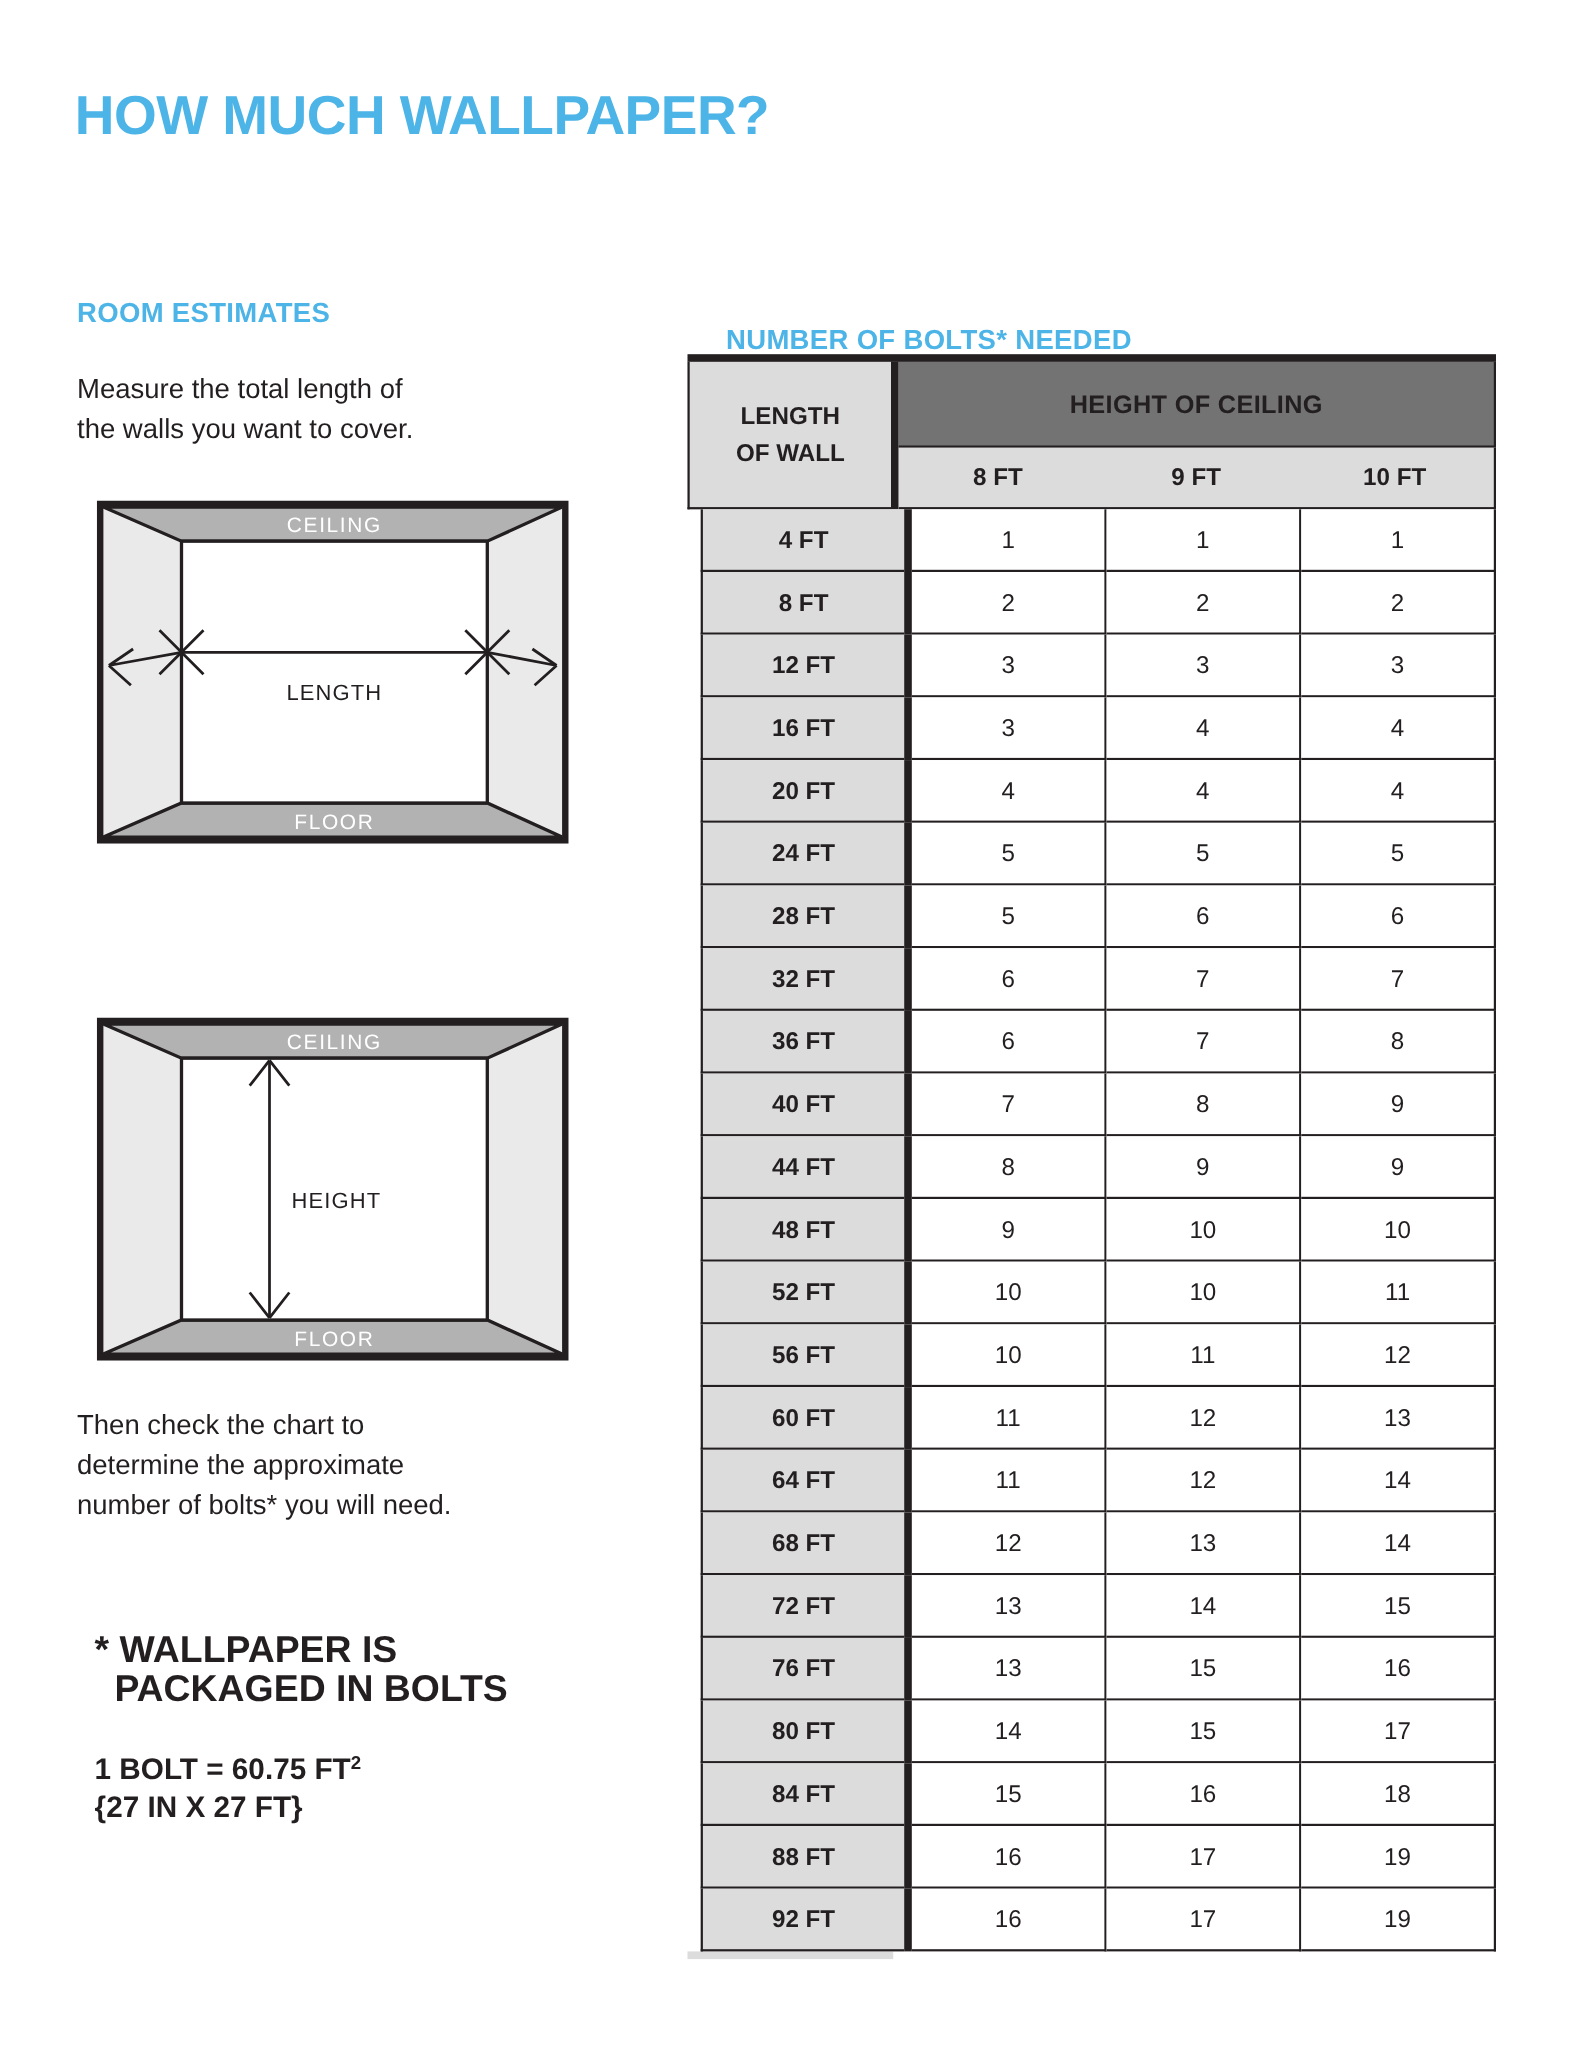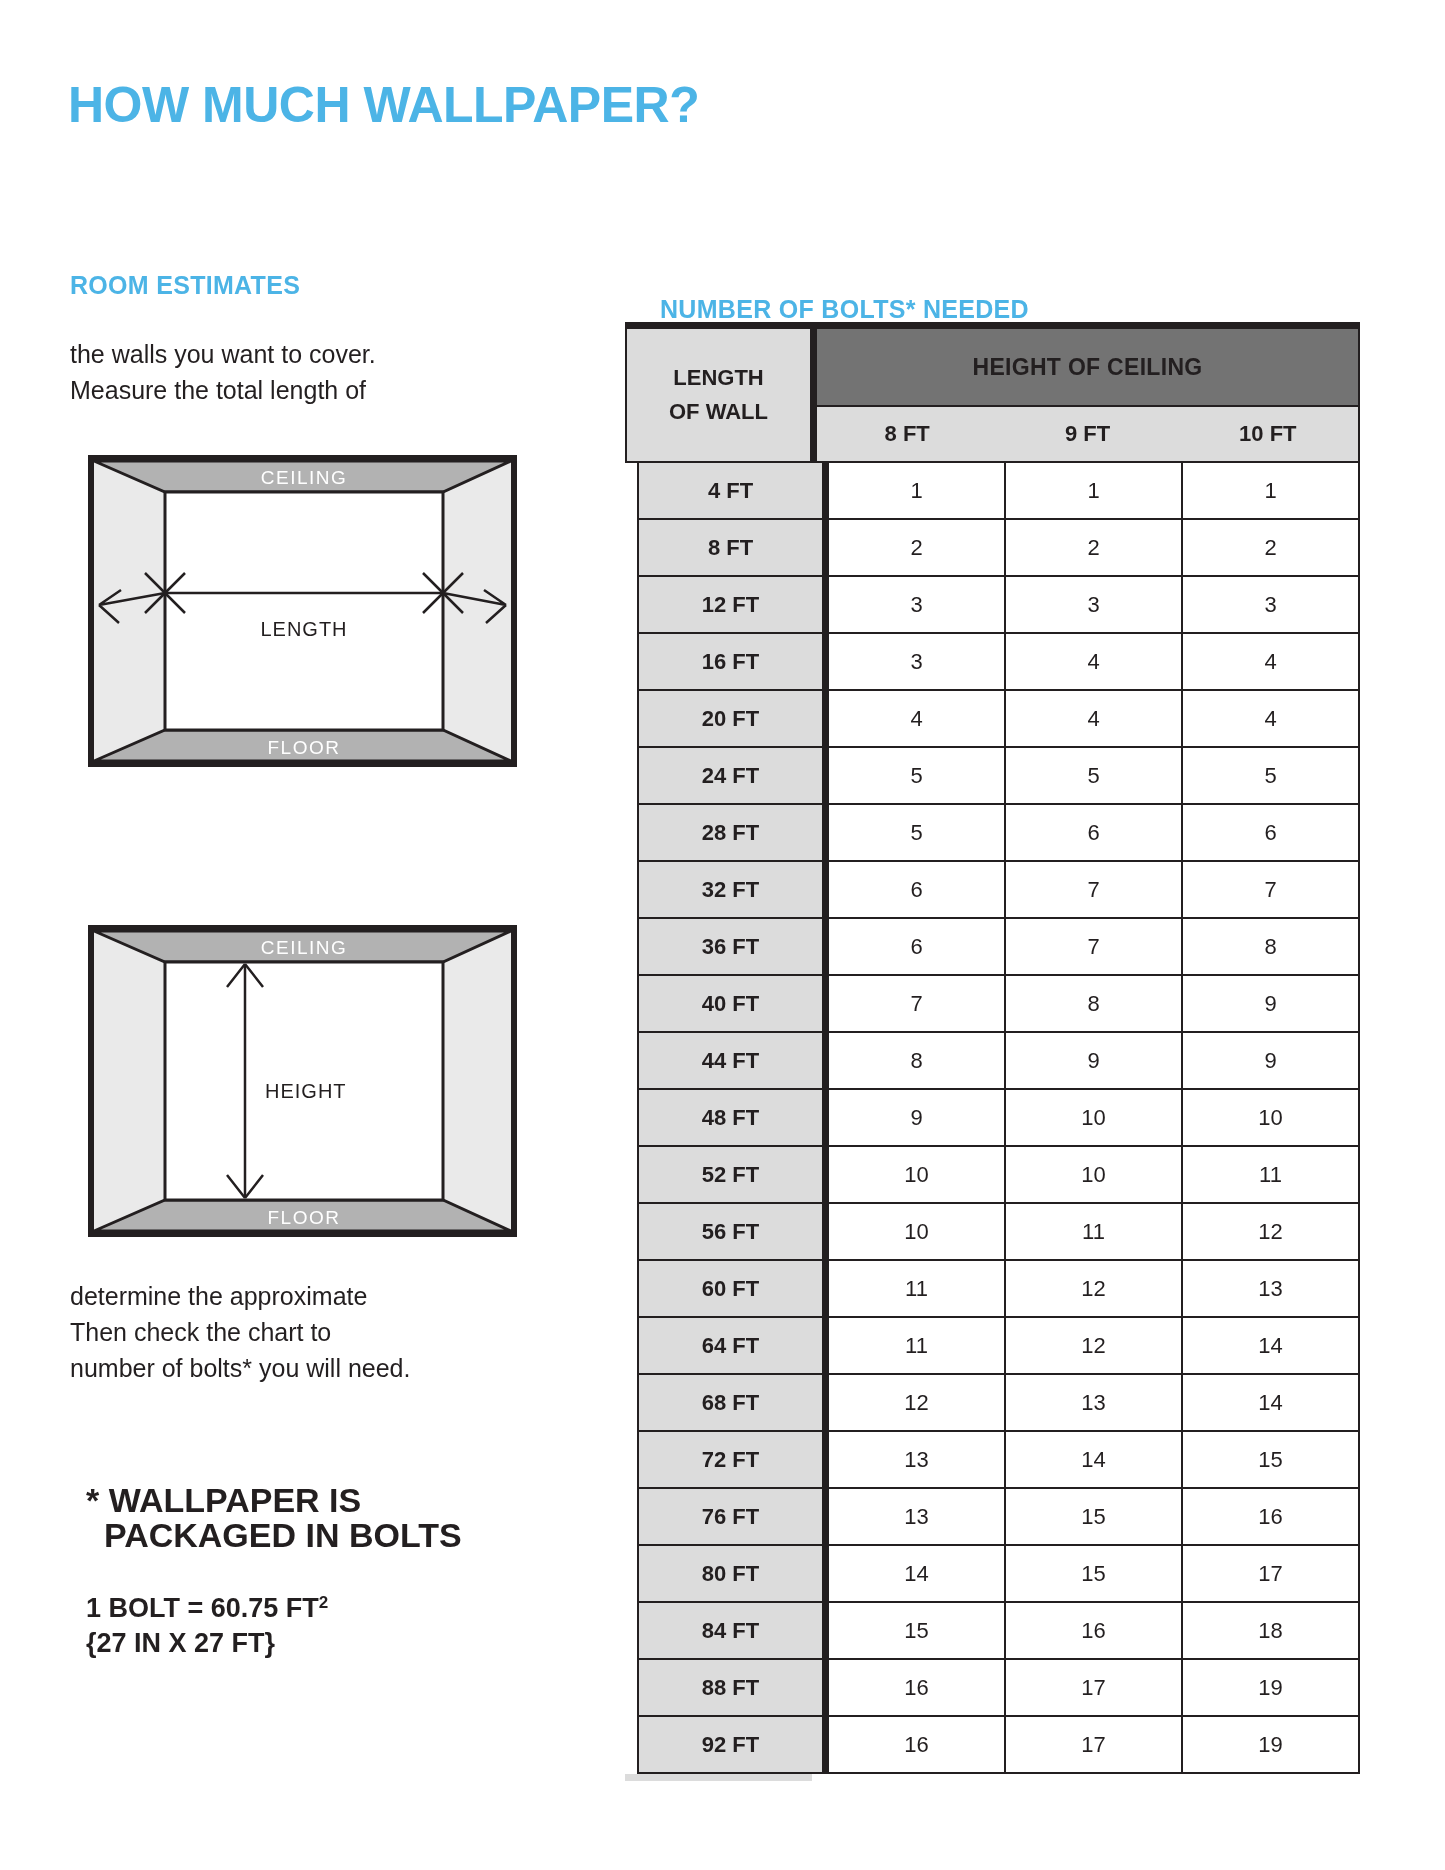--- a/index.html
+++ b/index.html
@@ -106,22 +106,22 @@
 
 <div class="page">
 
   <div class="abs title blue">HOW MUCH WALLPAPER?</div>
 
   <div class="abs sec-head blue" id="room-est-head">ROOM ESTIMATES</div>
 
   <div class="abs sec-head blue" id="bolts-head">NUMBER OF BOLTS* NEEDED</div>
 
   <div class="abs para" id="para1">
+    <div>Measure the total length of</div>
     <div>the walls you want to cover.</div>
-    <div>Measure the total length of</div>
   </div>
 
   <div class="abs diagram" id="diagram1">
     <svg viewBox="0 0 429 312">
       <rect x="3" y="3" width="423" height="306" fill="#eaeaea" stroke="#231f20" stroke-width="6"></rect>
       <polygon points="6,6 423,6 355,37 77,37" fill="#b2b2b2" stroke="#231f20" stroke-width="3"></polygon>
       <polygon points="6,306 423,306 355,275 77,275" fill="#b2b2b2" stroke="#231f20" stroke-width="3"></polygon>
       <rect x="77" y="37" width="278" height="238" fill="#ffffff" stroke="#231f20" stroke-width="3"></rect>
       <text x="216" y="29" text-anchor="middle" class="d-label">CEILING</text>
       <text x="216" y="299" text-anchor="middle" class="d-label">FLOOR</text>
@@ -148,22 +148,22 @@
       <g stroke="#231f20" stroke-width="2.5" fill="none">
         <line x1="157" y1="40" x2="157" y2="272"></line>
         <path d="M157,39 L139,62 M157,39 L175,62"></path>
         <path d="M157,273 L139,250 M157,273 L175,250"></path>
       </g>
       <text x="177" y="173" text-anchor="start" class="d-dim">HEIGHT</text>
     </svg>
   </div>
 
   <div class="abs para" id="para3">
+    <div>Then check the chart to</div>
     <div>determine the approximate</div>
-    <div>Then check the chart to</div>
     <div>number of bolts* you will need.</div>
   </div>
 
   <div class="abs fnote" id="fnote1">
     <div><span>*</span> <span>WALLPAPER IS</span></div>
     <div class="indent">PACKAGED IN BOLTS</div>
   </div>
 
   <div class="abs fnote" id="fnote2">
     <div><span>1 BOLT = 60.75 FT</span><sup>2</sup></div>

